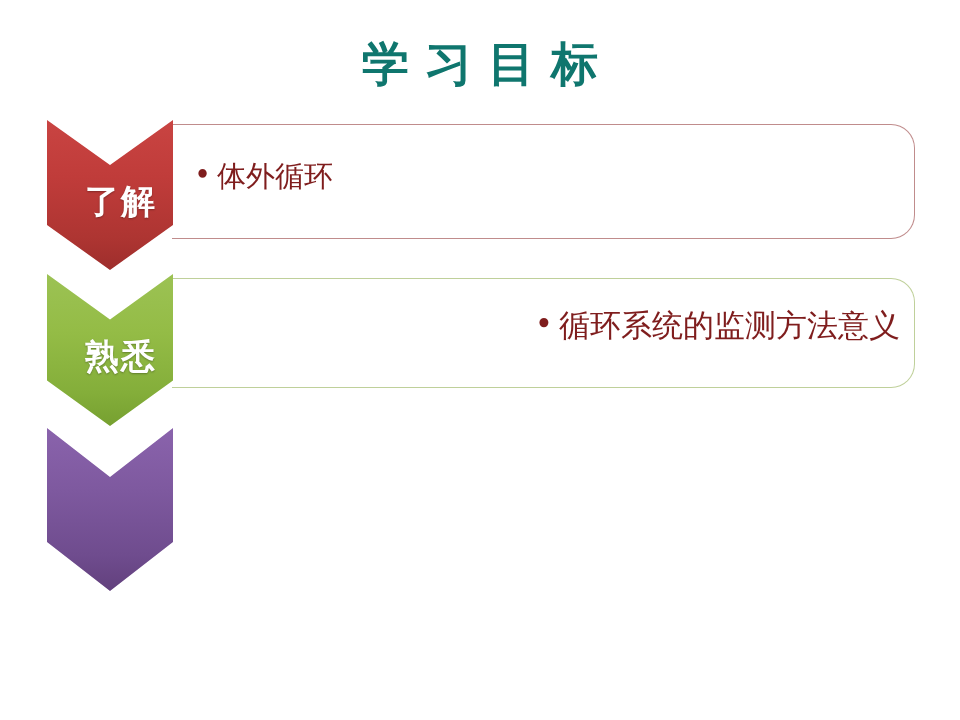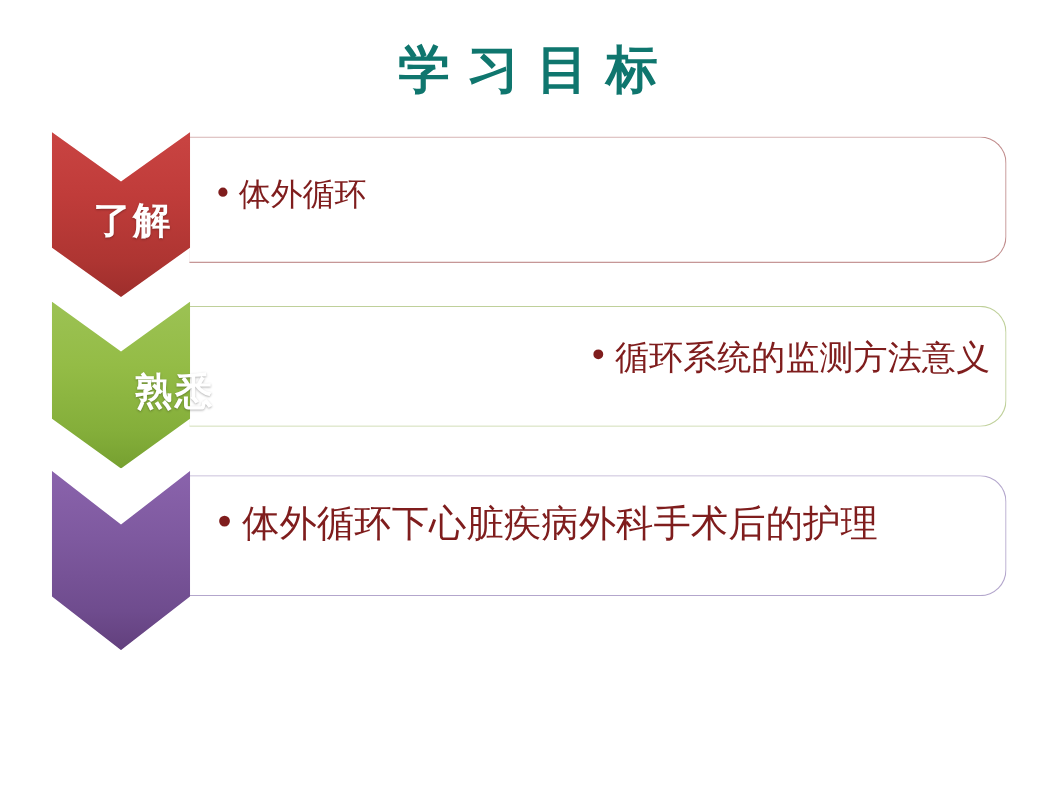--- a/index.html
+++ b/index.html
@@ -132,27 +132,22 @@
 
   <div class="goal-row" style="left:0; top:0; width:960px; height:720px;">
 
     <div class="goal-panel green" style="left:172px; top:278px; width:743px; height:110px;text-align:right;">
       <div class="goal-panel-text" style="top:27px; font-size:31px;">
         <span class="bullet-dot">•</span><span>循环系统的监测方法意义</span>
       </div>
     </div>
 
     <div class="goal-chevron green" style="left:47px; top:274px; height:152px;"></div>
-    <div class="goal-chevron-label" style="left:47px; top:336px;padding-left:38px;">熟悉</div>
+    <div class="goal-chevron-label" style="left:47px; top:336px;">熟悉</div>
   </div>
 
   <div class="goal-row" style="left:0; top:0; width:960px; height:720px;">
 
-    <div class="goal-panel purple" style="left:172px; top:432px; width:743px; height:110px;">
-      <div class="goal-panel-text" style="top:22px; font-size:34px;">
-        <span class="bullet-dot">•</span><span>体外循环下心脏疾病外科手术后的护理</span>
-      </div>
-    </div>
 
     <div class="goal-chevron purple" style="left:47px; top:428px; height:163px;"></div>
   </div>
 
 </div>
 
 </body></html>

